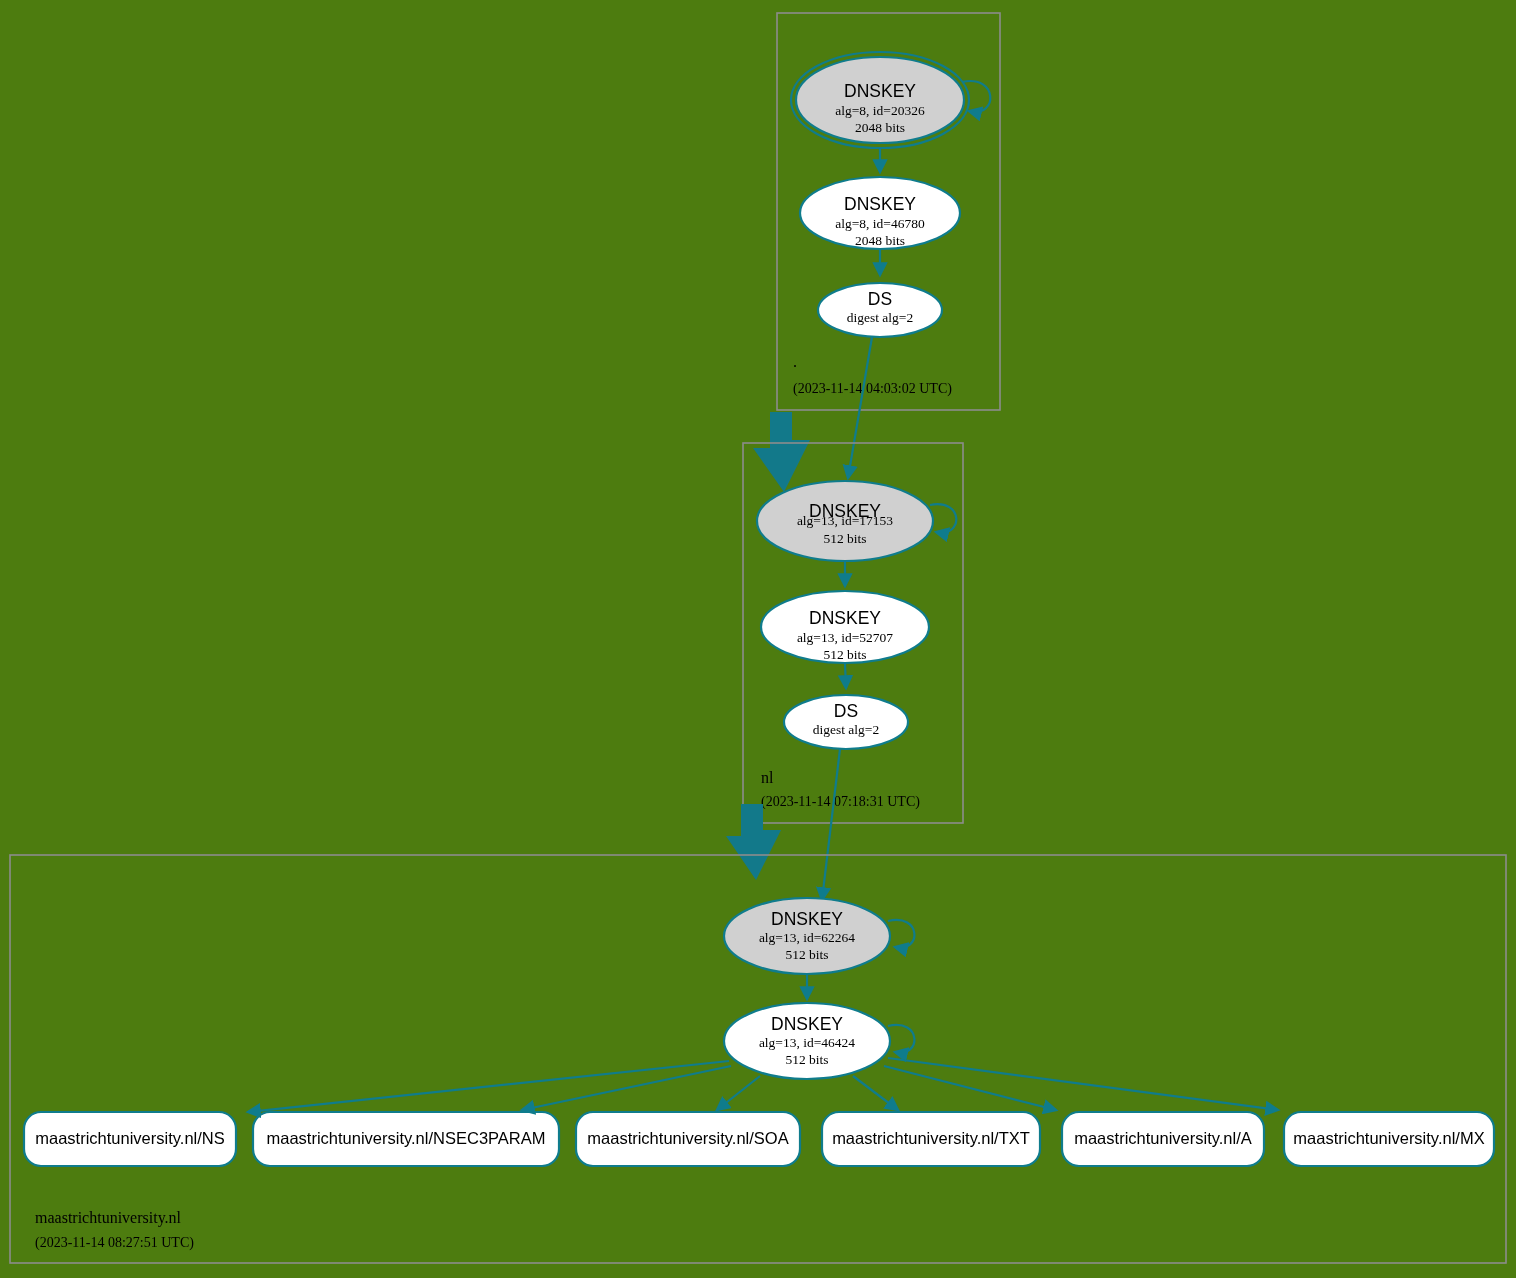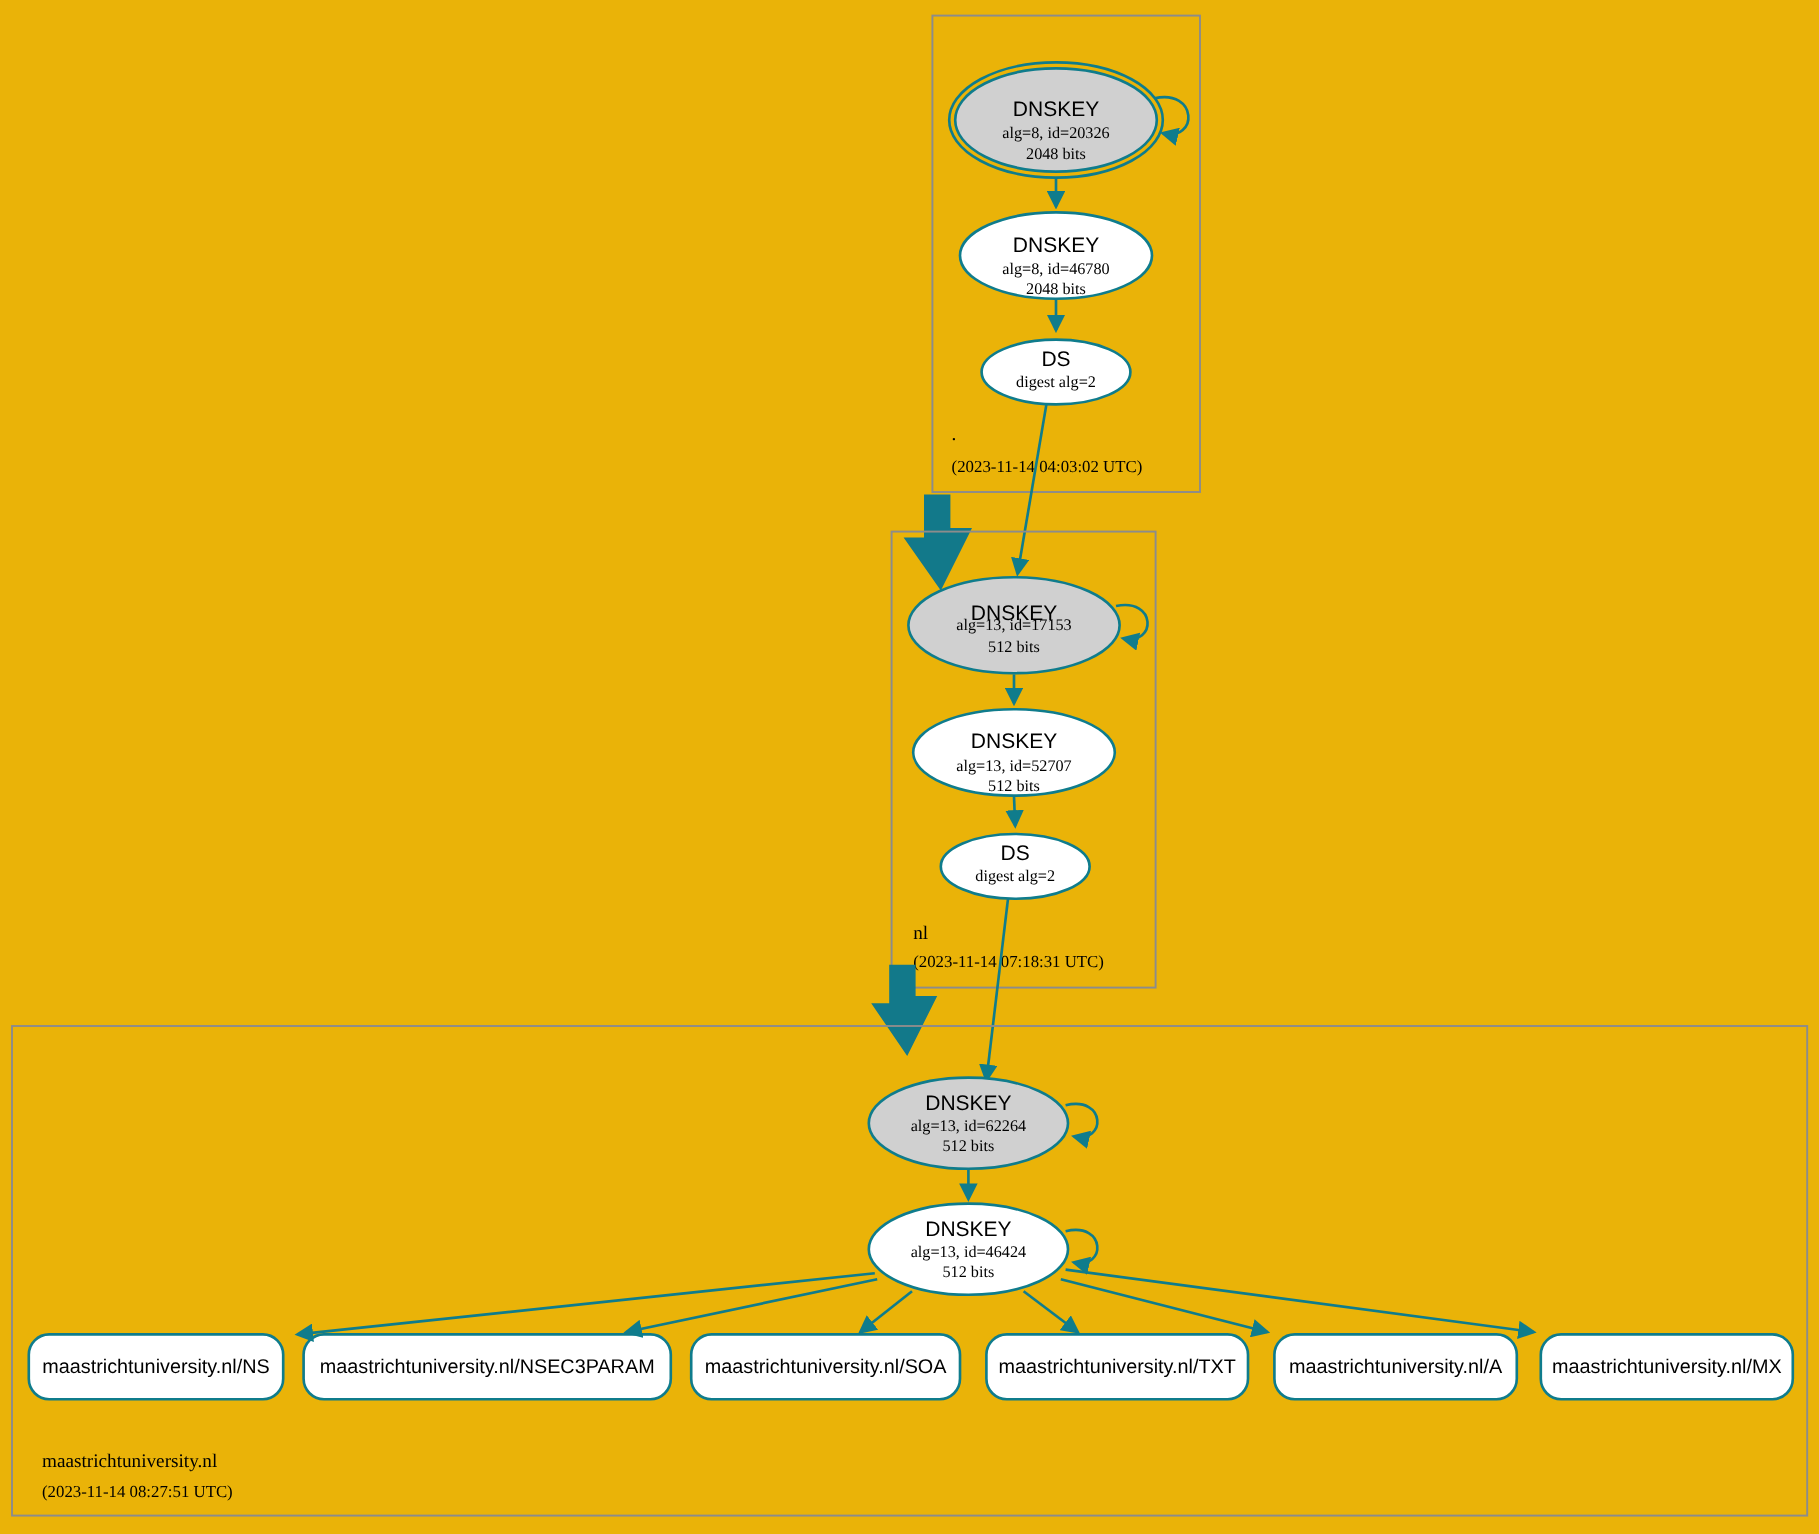--- a/index.html
+++ b/index.html
@@ -8,21 +8,21 @@
     background: #ffffff;
   }
   body {
     font-family: "Liberation Sans", sans-serif;
   }
   #stage {
     position: relative;
     width: 1516px;
     height: 1278px;
     overflow: hidden;
-    background: #eab308;
+    background: #4d7c0f;
   }
   svg#graph {
     position: absolute;
     left: 0;
     top: 0;
     width: 1516px;
     height: 1278px;
   }
   .zone-box {
     fill: none;

